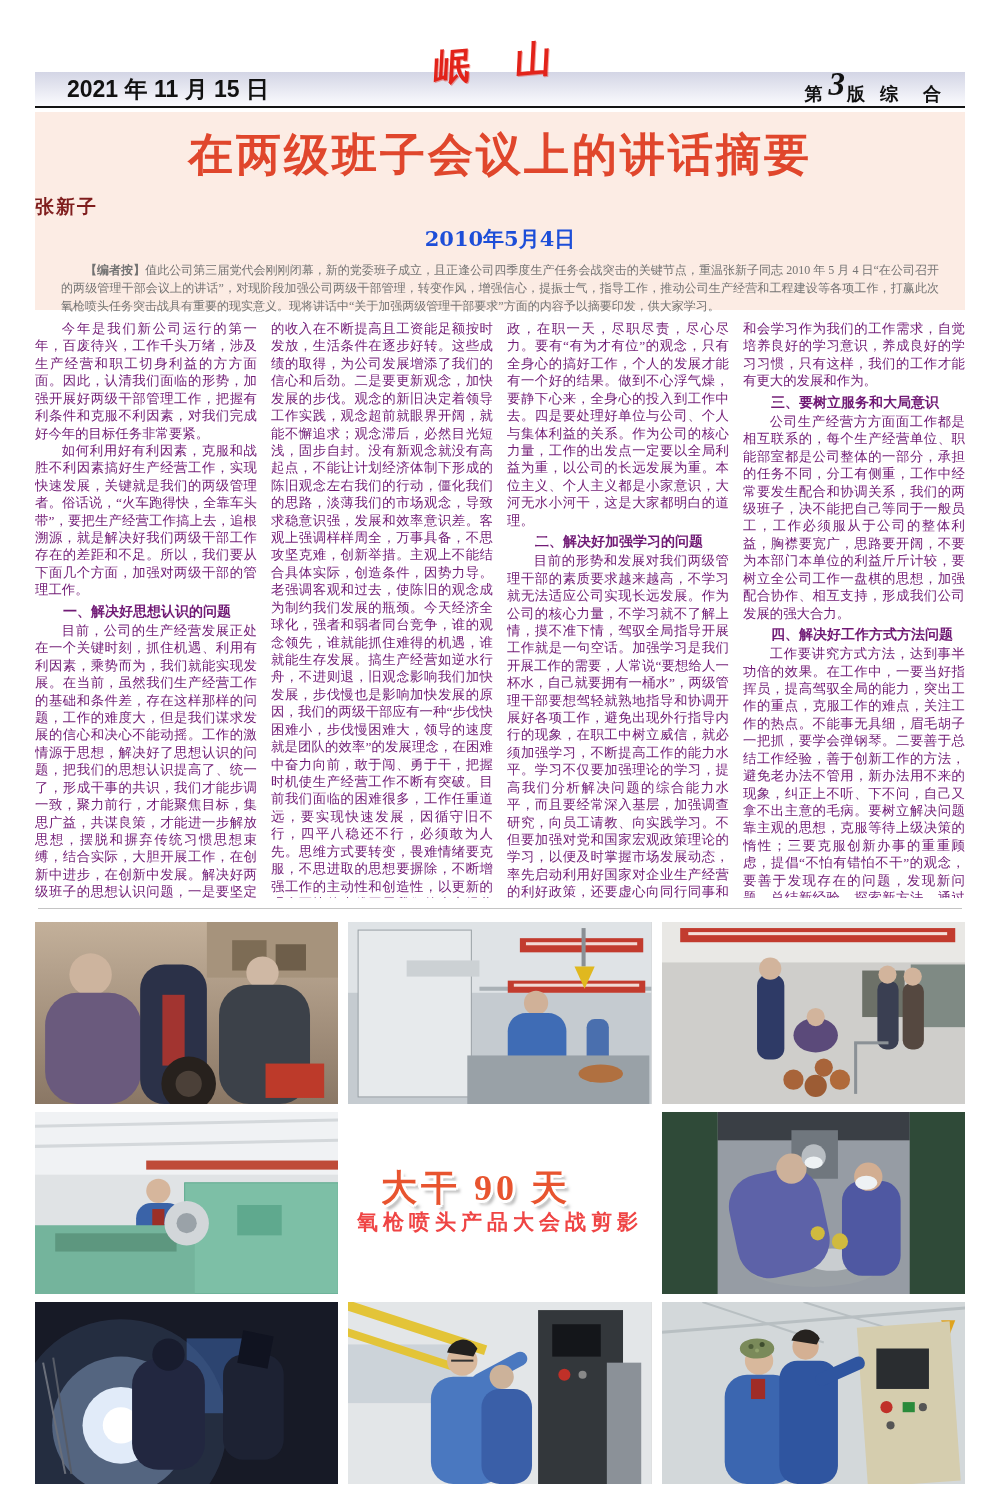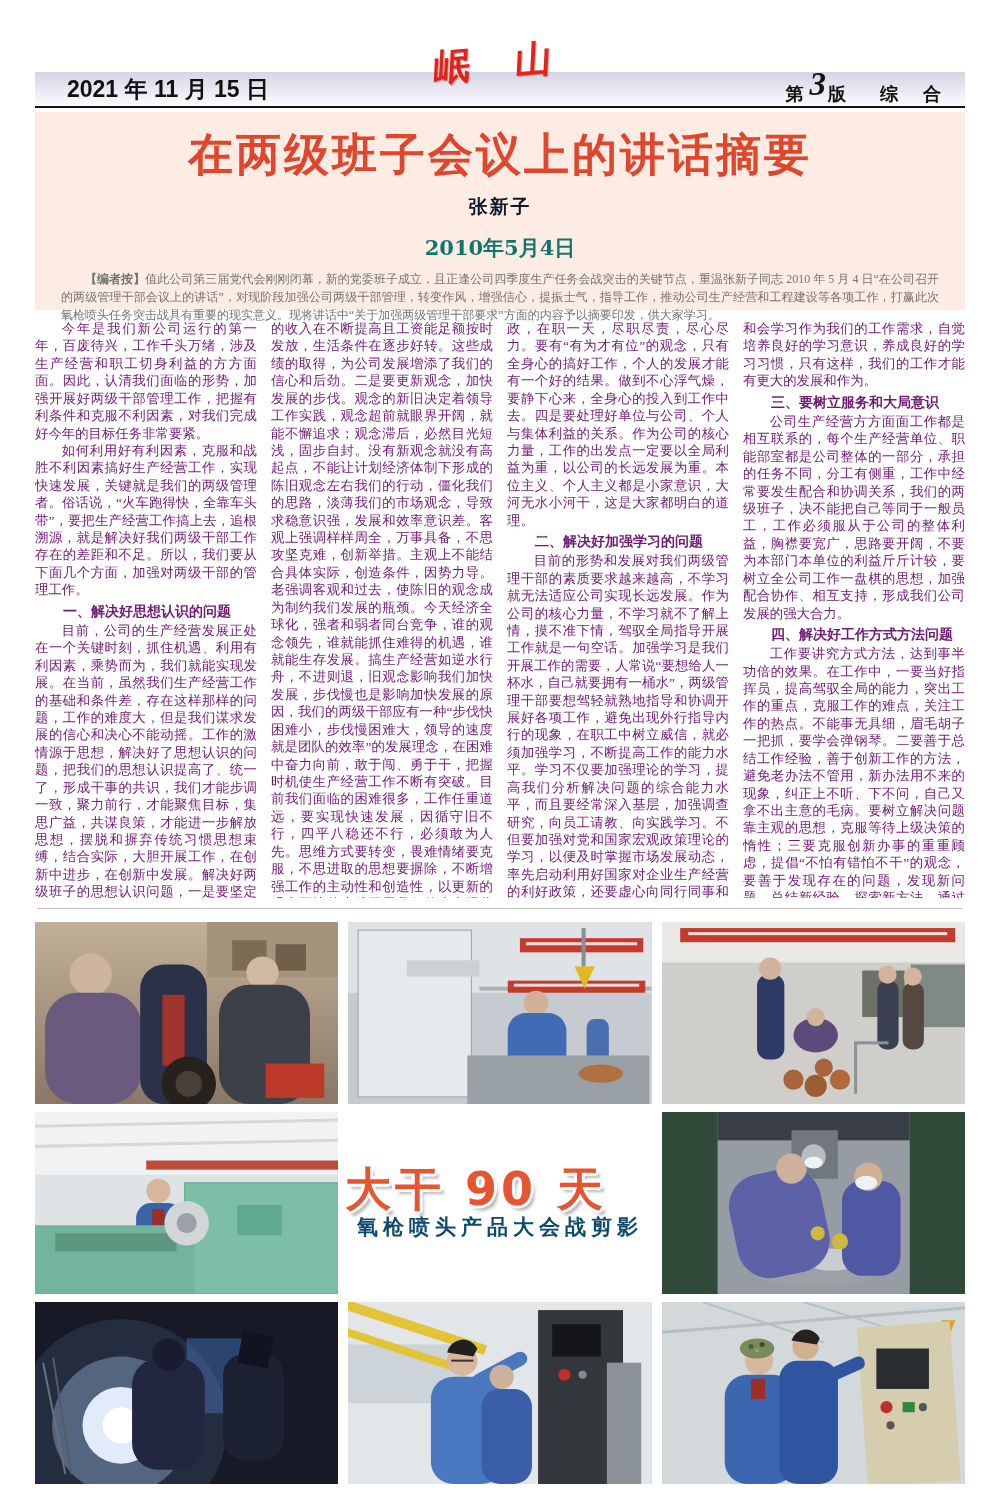--- a/index.html
+++ b/index.html
@@ -10,30 +10,30 @@
   .masthead{position:absolute;top:38px;left:0;right:0;text-align:center;z-index:3;}
   .masthead span{display:inline-block;font-family:"DejaVu Serif","Liberation Serif",serif;
         font-weight:bold;font-size:37px;color:#e2231a;letter-spacing:16px;
         transform:rotate(-5deg) skewX(-8deg);text-shadow:1px 1px 0 rgba(226,35,26,.4);}
   .topbar{position:absolute;top:72px;left:35px;right:35px;height:34px;
         background:linear-gradient(#d3d5e5,#fbfbfe);border-bottom:2px solid #141414;}
   .topbar .date{position:absolute;left:32px;top:0;line-height:34px;font-size:23px;font-weight:bold;}
   .edition{position:absolute;right:14px;top:0;line-height:34px;font-size:18px;font-weight:bold;letter-spacing:4px;}
   .edition .num{font-family:"Liberation Serif","DejaVu Serif",serif;font-style:italic;font-size:33px;
         position:relative;top:-5px;letter-spacing:0;margin:0 2px;}
-  .edition .section{margin-left:30px;letter-spacing:10px;}
+  .edition .section{margin-left:11px;letter-spacing:10px;}
 
   
   .panel{position:absolute;top:112px;left:35px;right:35px;height:198px;background:#fcece4;}
   .headline{margin-top:13px;text-align:center;font-family:"DejaVu Serif","Liberation Serif",serif;
         font-weight:bold;font-size:45px;color:#e0462c;letter-spacing:3px;}
-  .author{margin-top:9px;text-align:center;font-family:"DejaVu Serif","Liberation Serif",serif;
-        font-weight:bold;font-size:19px;color:#0f172a;letter-spacing:2px;}
-  .sdate{margin-top:14px;text-align:center;font-family:"DejaVu Serif","Liberation Serif",serif;
-        font-weight:bold;font-size:21px;color:#0f766e;}
+  .author{margin-top:9px;font-family:"DejaVu Serif","Liberation Serif",serif;
+        font-weight:bold;font-size:19px;color:#7f1d1d;letter-spacing:2px;}
+  .sdate{margin-top:5px;text-align:center;font-family:"DejaVu Serif","Liberation Serif",serif;
+        font-weight:bold;font-size:21px;color:#1d4ed8;}
   .ednote{margin:9px 26px 0 26px;font-family:"Liberation Serif","DejaVu Serif",serif;
         font-size:12px;line-height:1.48;text-align:justify;color:#737373;text-indent:2em;}
   .ednote b{font-weight:bold;}
 
   
   .article{position:absolute;top:320px;left:35px;right:35px;height:578px;display:grid;
         grid-template-columns:repeat(4,1fr);column-gap:14px;}
   .col{overflow:hidden;font-family:"Liberation Serif","DejaVu Serif",serif;font-size:13.4px;
         line-height:1.3;text-align:justify;color:#701a75;}
   .col p{margin:0;}
@@ -45,24 +45,24 @@
   
   .divider{position:absolute;top:908px;left:38px;right:38px;border-top:1px solid #c4c4c4;}
   .photos{position:absolute;top:922px;left:35px;right:35px;display:grid;
         grid-template-columns:repeat(3,1fr);gap:8px 10px;}
   .photo{height:182px;overflow:hidden;background:#ddd;}
   .photo svg{display:block;width:100%;height:100%;}
   .slogan{height:182px;background:#fff;display:flex;flex-direction:column;justify-content:center;align-items:center;}
   .sl{font-family:"DejaVu Sans","Liberation Sans",sans-serif;font-weight:bold;color:#e8542f;line-height:1.05;
         text-shadow:-2px -2px 0 #fff,2px -2px 0 #fff,-2px 2px 0 #fff,2px 2px 0 #fff,
         0 -3px 0 #fff,0 3px 0 #fff,-3px 0 0 #fff,3px 0 0 #fff,4px 5px 3px rgba(130,130,130,.55);}
-  .sl1{font-size:46px;transform:translateX(-24px);letter-spacing:4px;}
+  .sl1{font-size:36px;transform:translateX(-24px);letter-spacing:4px;font-family:Liberation Serif, serif;}
   .sl2{font-size:50px;transform:translateX(26px);margin-top:2px;letter-spacing:2px;}
   .caption{font-family:Liberation Serif, serif;font-weight:bold;
-        font-size:21px;color:#0c4a6e;letter-spacing:5px;}
+        font-size:21px;color:#ef4444;letter-spacing:5px;}
 </style>
 </head>
 <body>
 
 <div class="page">
 
   <div class="masthead">
     <span>岷 山</span>
   </div>
 

